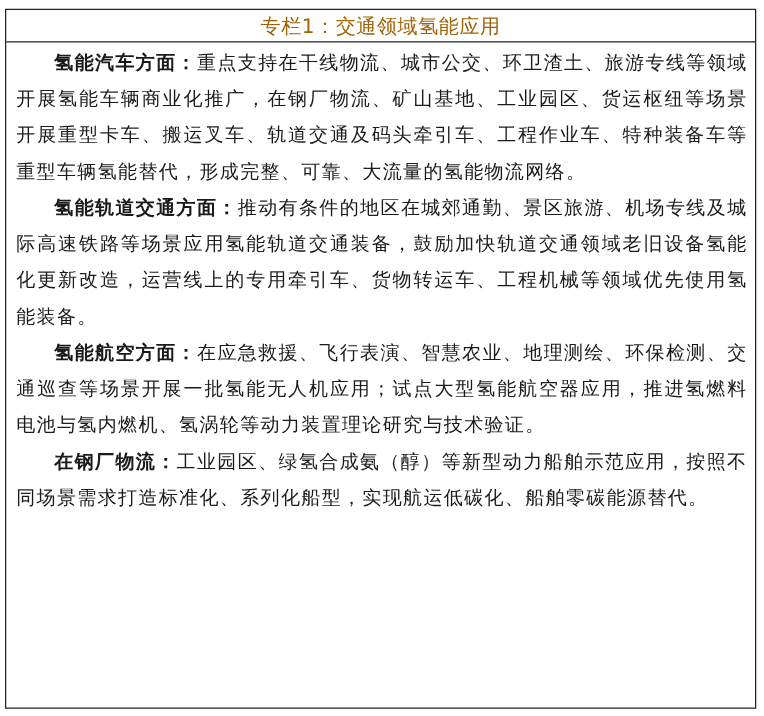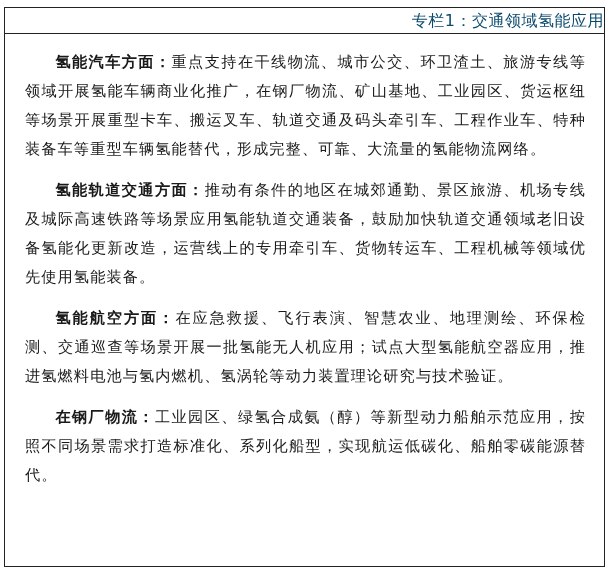--- a/index.html
+++ b/index.html
@@ -1,24 +1,24 @@
 <!DOCTYPE html>
 <html><head>
   <meta charset="utf-8">
   <style>
     html, body { margin: 0; padding: 0; background: #ffffff; }
     body { width: 611px; height: 573px; position: relative; overflow: hidden;
            font-family: "DejaVu Sans", "Liberation Sans", sans-serif; color: #1a1a1a; }
     .box { position: absolute; left: 4px; top: 7px; width: 599px; height: 558px;
            border: 1px solid #222; box-sizing: content-box; }
-    .title { height: 25px; border-bottom: 1px solid #222; text-align: right;
-             font-size: 16px; line-height: 25px; color: #0c4a6e; letter-spacing: 0.5px; }
+    .title { height: 25px; border-bottom: 1px solid #222; text-align: center;
+             font-size: 16px; line-height: 25px; color: #a16207; letter-spacing: 0.5px; }
     .content { padding: 2px 6px 0 8px; }
     .para { font-size: 15.2px; line-height: 29px; text-indent: 2em;
-            text-align: justify; text-justify: inter-character; margin: 12px; letter-spacing: 1.1px; }
+            text-align: justify; text-justify: inter-character; margin: 0; letter-spacing: 1.1px; }
     .para .lead { font-weight: bold; }
   </style>
 </head>
 <body>
 
 <div class="box">
   <div class="title">专栏1：交通领域氢能应用</div>
   <div class="content">
     <p class="para"><span class="lead">氢能汽车方面：</span><span>重点支持在干线物流、城市公交、环卫渣土、旅游专线等领域开展氢能车辆商业化推广，在钢厂物流、矿山基地、工业园区、货运枢纽等场景开展重型卡车、搬运叉车、轨道交通及码头牵引车、工程作业车、特种装备车等重型车辆氢能替代，形成完整、可靠、大流量的氢能物流网络。</span></p>
     <p class="para"><span class="lead">氢能轨道交通方面：</span><span>推动有条件的地区在城郊通勤、景区旅游、机场专线及城际高速铁路等场景应用氢能轨道交通装备，鼓励加快轨道交通领域老旧设备氢能化更新改造，运营线上的专用牵引车、货物转运车、工程机械等领域优先使用氢能装备。</span></p>

